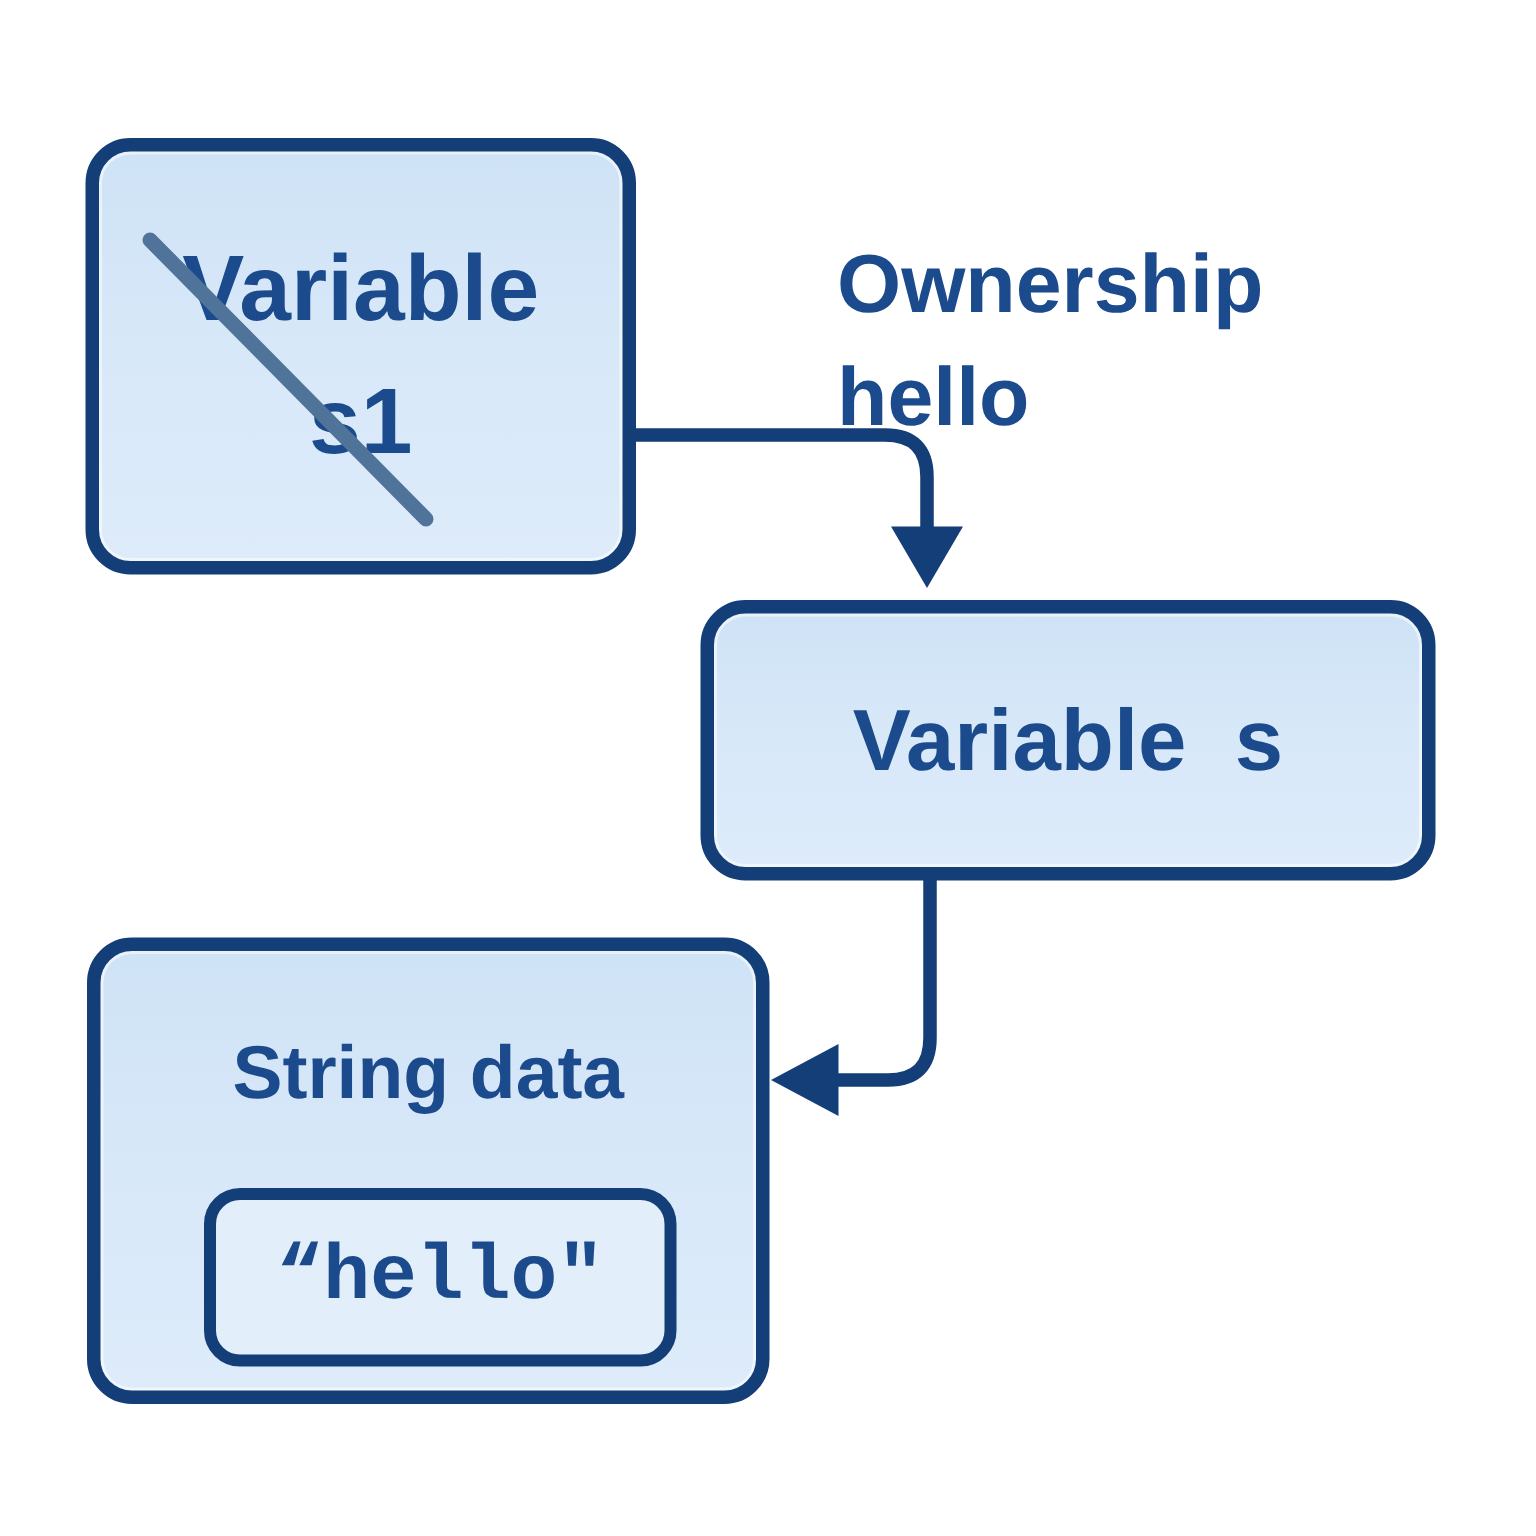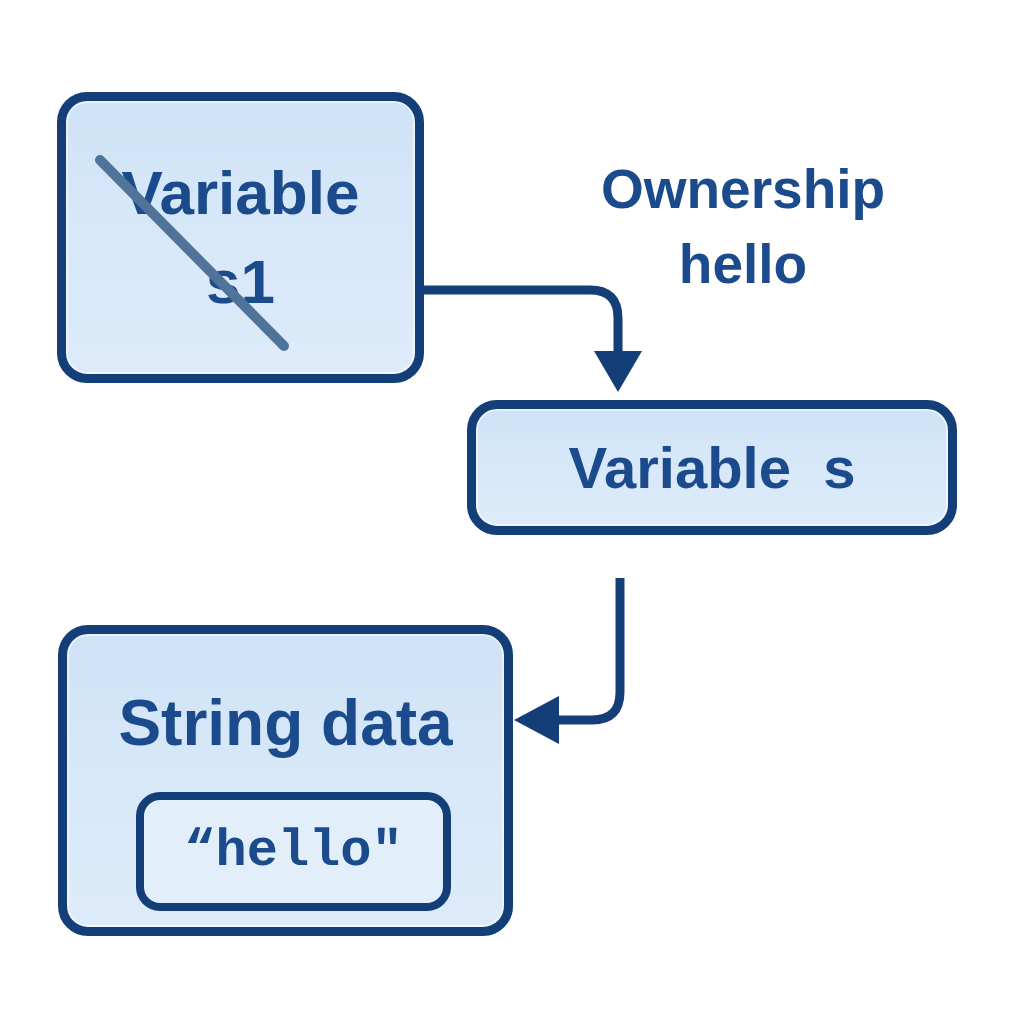--- a/index.html
+++ b/index.html
@@ -28,52 +28,52 @@
     font-weight: 700;
     z-index: 1;
   }
   .node-s1 {
     left: 57px; top: 92px; width: 367px; height: 291px;
     display: flex; flex-direction: column;
     align-items: center; justify-content: center;
     font-size: 62px; line-height: 1.42; text-align: center;
   }
   .node-s {
-    left: 467px; top: 400px; width: 490px; height: 135px;
+    left: 467px; top: 400px; width: 490px; height: 187px;
     display: flex; align-items: center; justify-content: center;
     font-size: 58px;
   }
   .node-s .label { white-space: pre; }
   .node-string {
     left: 58px; top: 625px; width: 455px; height: 311px;
   }
   .node-string .title {
     position: absolute;
     left: 0; right: 0; top: 52px;
     text-align: center;
-    font-size: 64px;
+    font-size: 50px;
   }
   .inner-box {
     position: absolute;
     box-sizing: border-box;
     left: 69px; top: 158px; width: 315px; height: 119px;
     border: 8px solid #133e78;
     border-radius: 24px;
     background: #e3eefb;
     display: flex; align-items: center; justify-content: center;
     font-family: "Liberation Mono", monospace;
     font-weight: 700;
     font-size: 52px;
     color: #1b4b8c;
     white-space: pre;
   }
   .edge-label {
     position: absolute;
     left: 558px; top: 152px; width: 370px;
-    text-align: center;
+    text-align: left;
     color: #1b4b8c;
     font-weight: 700;
     font-size: 55px;
     line-height: 1.36;
     z-index: 1;
   }
   svg.overlay {
     position: absolute;
     left: 0; top: 0;
     width: 1024px; height: 1024px;

